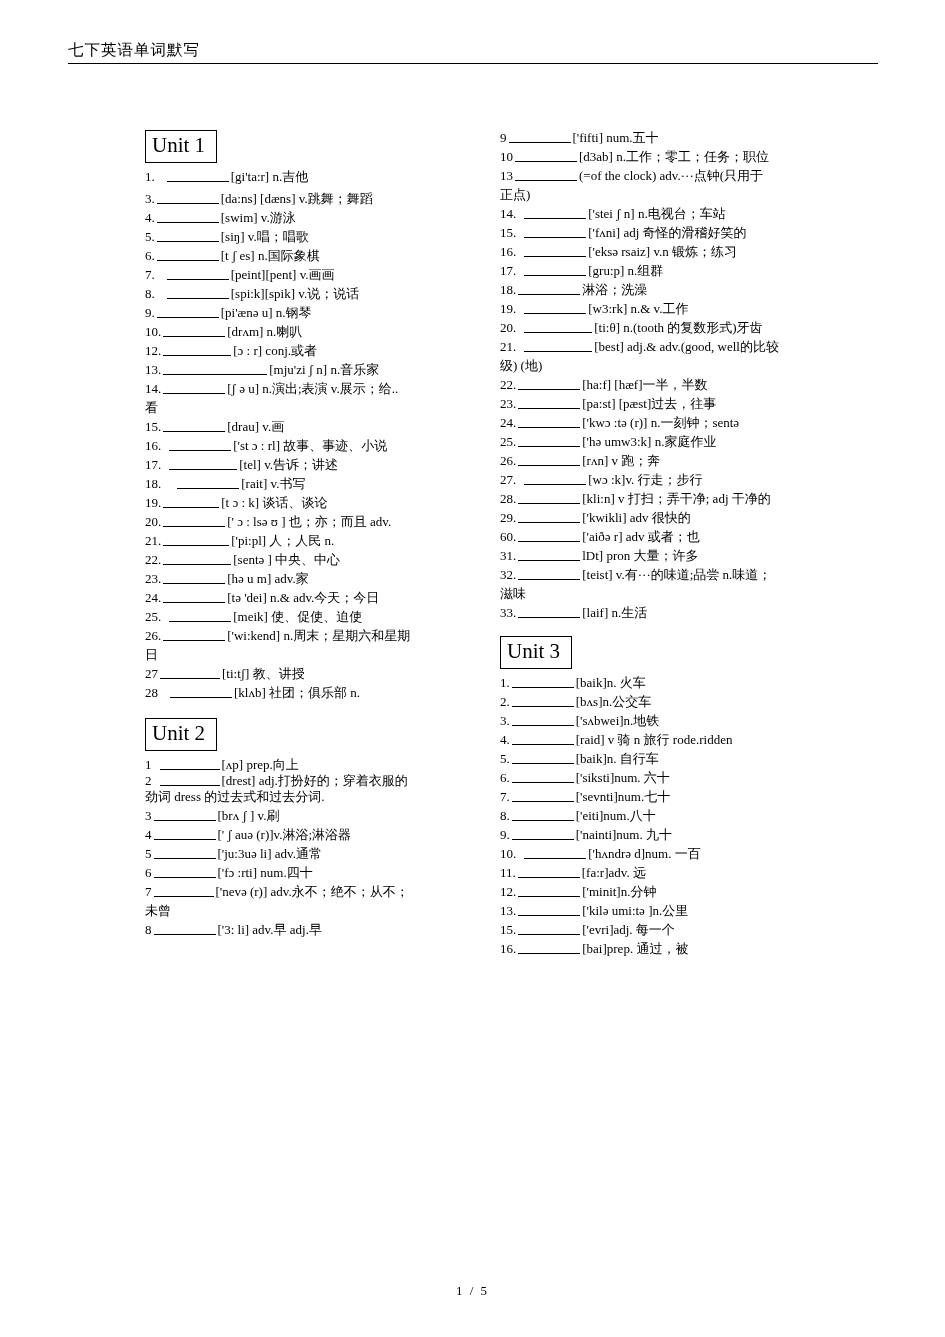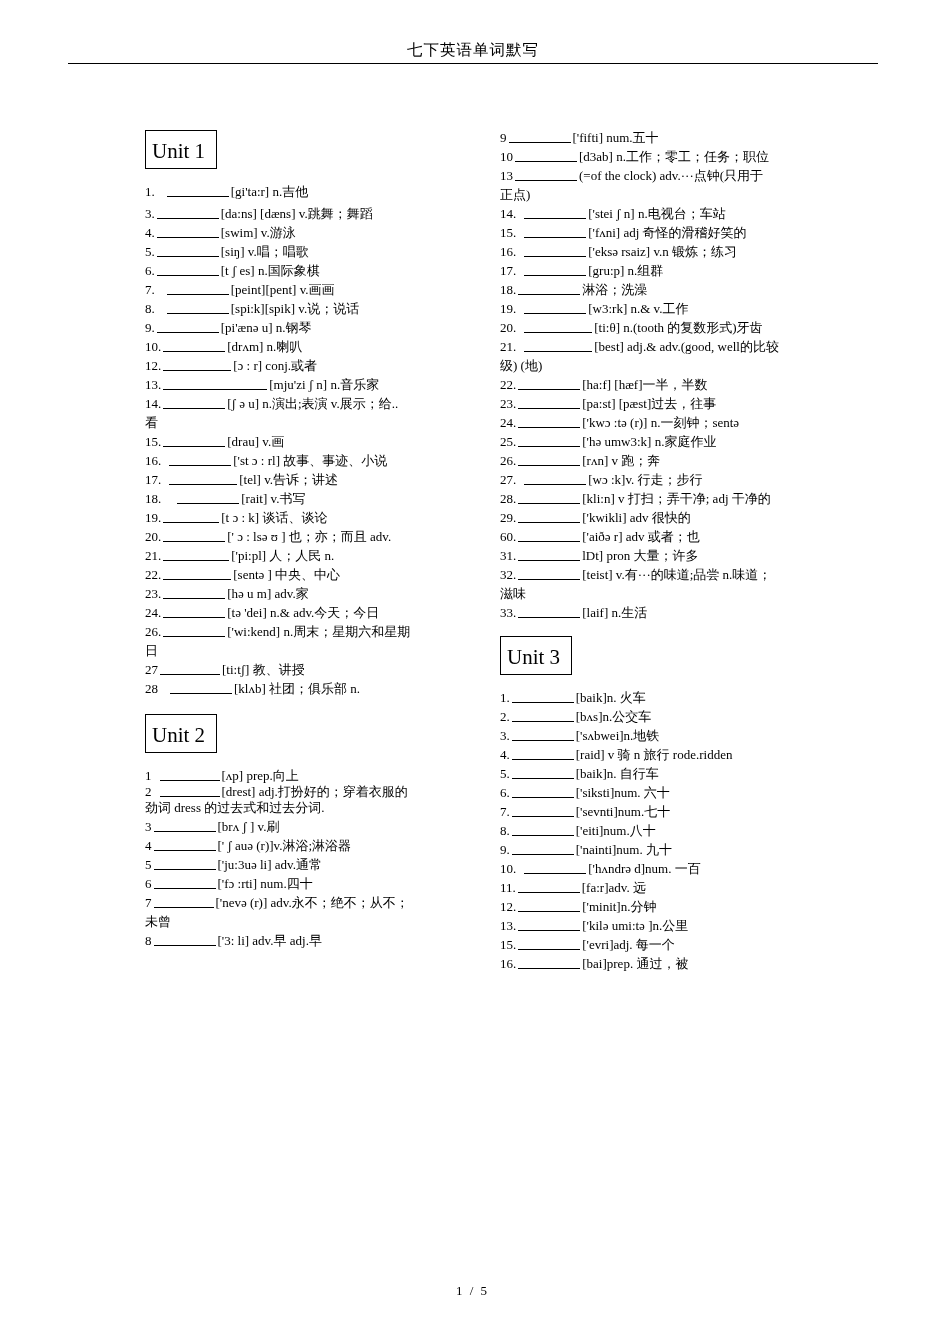--- a/index.html
+++ b/index.html
@@ -21,21 +21,21 @@
     position: relative;
     box-sizing: border-box;
   }
 
   
   .header {
     position: absolute;
     top: 40px;
     left: 68px;
     width: 810px;
-    text-align: center;
+    text-align: left;
   }
   .header-title {
     font-size: 15.5px;
     line-height: 20px;
     letter-spacing: 1px;
     font-family: "DejaVu Sans", "Liberation Sans", sans-serif;
   }
   .header-rule {
     margin-top: 3px;
     border-bottom: 1.6px solid #000;
@@ -60,25 +60,25 @@
   }
   .col-right {
     width: 360px;
     margin-left: 0px;
   }
 
   
   .unit-box {
     display: inline-block;
     border: 1.5px solid #000;
-    padding: 8px 11px 4px 6px;
+    padding: 2px 11px 4px 6px;
     font-size: 21px;
     line-height: 25px;
     font-family: "Liberation Serif", "DejaVu Serif", serif;
-    margin-bottom: 15px;
+    margin-bottom: 6px;
   }
   .unit-box.u2 { margin-top: 14px; }
   .unit-box.u3 { margin-top: 12px; }
 
   
   .entry {
     font-size: 13px;
     line-height: 15px;
     margin-bottom: 7px;
     white-space: normal;
@@ -148,20 +148,21 @@
           <div class="entry tight"><span class="num">15.</span><span class="blank" style="width: 62px;"></span><span class="gloss">[drau]     v.画</span></div>
           <div class="entry tight"><span class="num">16.</span><span style="display: inline-block; width: 6px;"></span><span class="blank" style="width: 62px;"></span><span class="gloss">['st ɔ : rl]  故事、事迹、小说</span></div>
           <div class="entry tight"><span class="num">17.</span><span style="display: inline-block; width: 6px;"></span><span class="blank" style="width: 68px;"></span><span class="gloss">[tel]   v.告诉；讲述</span></div>
           <div class="entry tight"><span class="num">18.</span><span style="display: inline-block; width: 14px;"></span><span class="blank" style="width: 62px;"></span><span class="gloss">[rait] v.书写</span></div>
           <div class="entry tight"><span class="num">19.</span><span class="blank" style="width: 56px;"></span><span class="gloss">[t ɔ : k]    谈话、谈论</span></div>
           <div class="entry tight"><span class="num">20.</span><span class="blank" style="width: 62px;"></span><span class="gloss">[' ɔ : lsə ʊ ]   也；亦；而且 adv.</span></div>
           <div class="entry tight"><span class="num">21.</span><span class="blank" style="width: 66px;"></span><span class="gloss">['pi:pl]   人；人民 n.</span></div>
           <div class="entry tight"><span class="num">22.</span><span class="blank" style="width: 68px;"></span><span class="gloss">[sentə ]   中央、中心</span></div>
           <div class="entry tight"><span class="num">23.</span><span class="blank" style="width: 62px;"></span><span class="gloss">[hə  u m]    adv.家</span></div>
           <div class="entry tight"><span class="num">24.</span><span class="blank" style="width: 62px;"></span><span class="gloss">[tə 'dei]   n.&amp; adv.今天；今日</span></div>
+          <div class="entry tight"><span class="num">25.</span><span style="display: inline-block; width: 6px;"></span><span class="blank" style="width: 62px;"></span><span class="gloss">[meik]  使、促使、迫使</span></div>
           <div class="entry tight"><span class="num">26.</span><span class="blank" style="width: 62px;"></span><span class="gloss">['wi:kend]   n.周末；星期六和星期</span></div>
           <div class="wrapline entry tight">日</div>
           <div class="entry tight"><span class="num">27</span><span class="blank" style="width: 60px;"></span><span class="gloss">[ti:tʃ]    教、讲授</span></div>
           <div class="entry tight"><span class="num">28</span><span style="display: inline-block; width: 10px;"></span><span class="blank" style="width: 62px;"></span><span class="gloss">[klʌb]   社团；俱乐部 n.</span></div>
         </div>
       <div class="unit-box u2">Unit  2</div>
       <div id="left-unit2">
           <div class="entry vtight"><span class="num">1</span><span style="display: inline-block; width: 6px;"></span><span class="blank" style="width: 60px;"></span><span class="gloss">[ʌp] prep.向上</span></div>
           <div class="entry vtight"><span class="num">2</span><span style="display: inline-block; width: 6px;"></span><span class="blank" style="width: 60px;"></span><span class="gloss">[drest] adj.打扮好的；穿着衣服的</span></div>
           <div class="wrapline entry tight">劲词 dress 的过去式和过去分词.</div>

